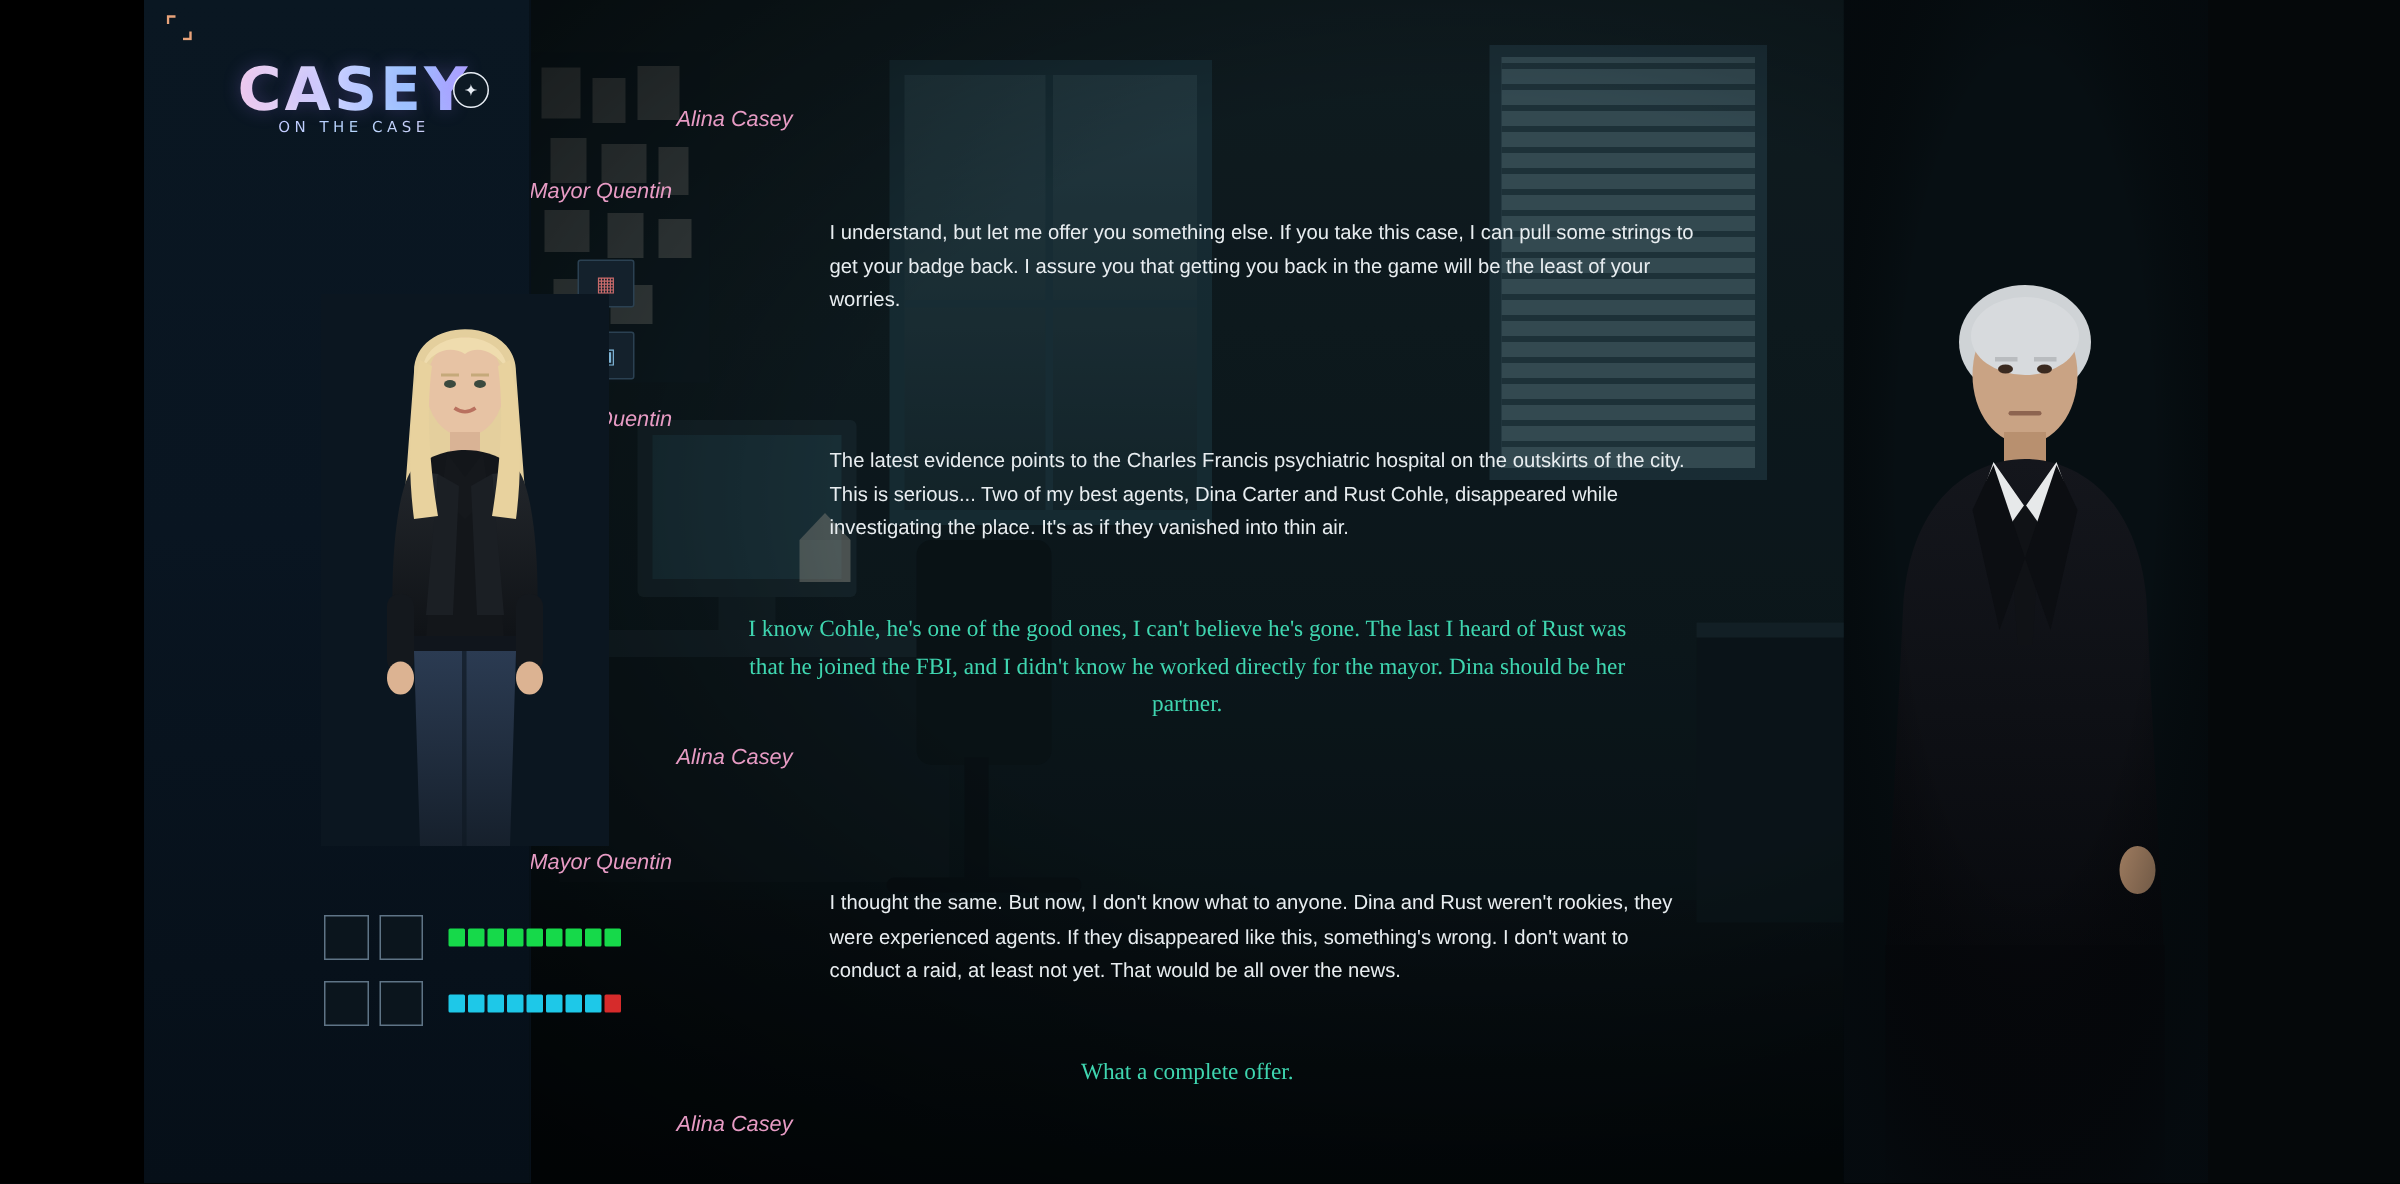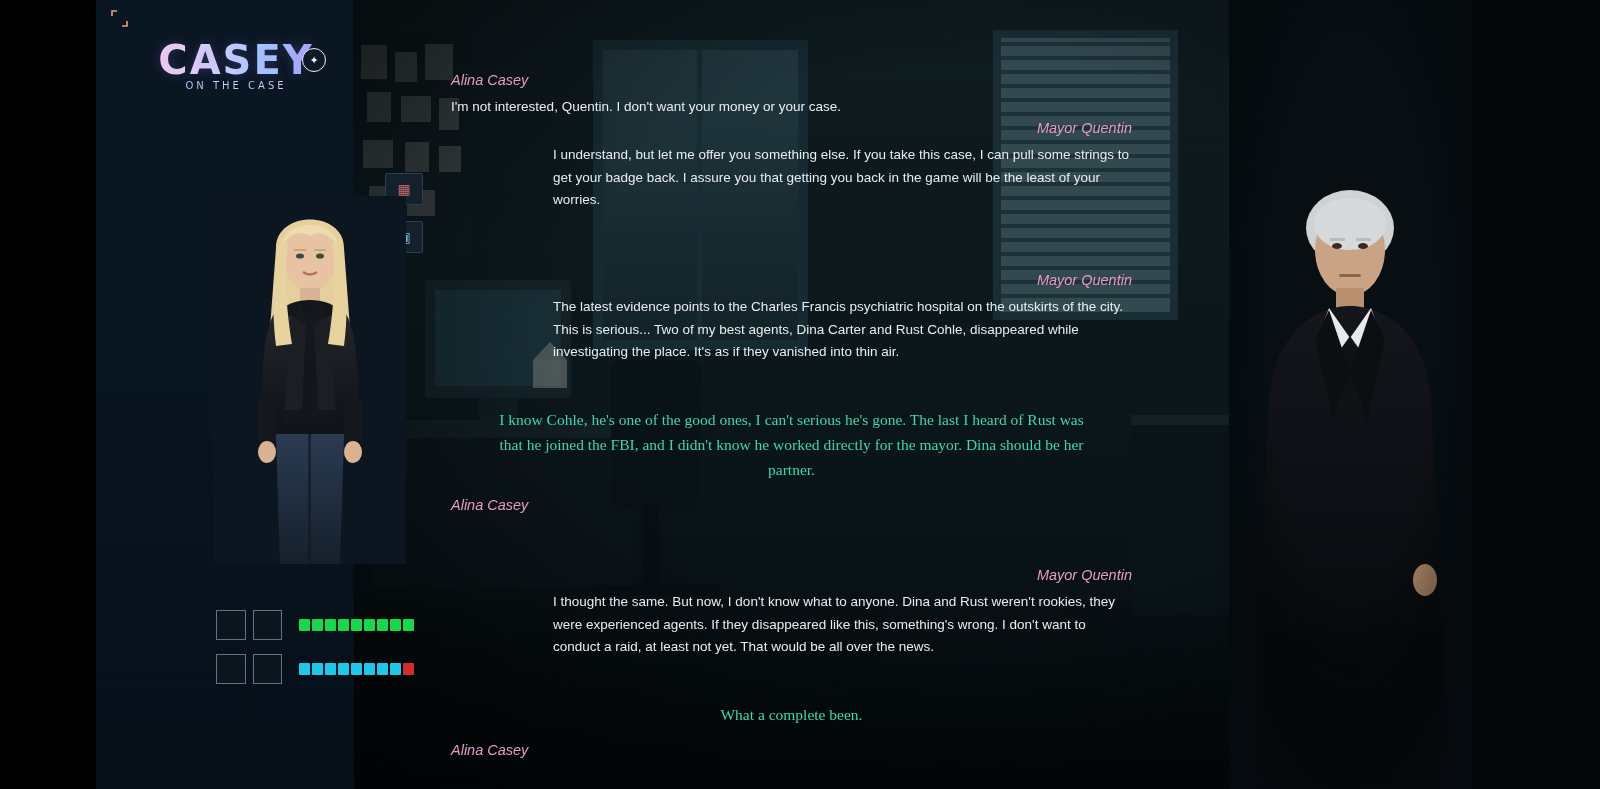--- a/index.html
+++ b/index.html
@@ -175,21 +175,21 @@
   }
   .msg { position: absolute; width: 100%; }
   .speaker {
     font-style: italic;
     font-size: 14.5px;
     color: #e79bc4;
     font-family: "Liberation Sans", sans-serif;
     margin-bottom: 8px;
   }
   .left .speaker { text-align: left; padding-left: 98px; }
-  .right .speaker { text-align: right; padding-right: 98px; }
+  .right .speaker { text-align: left; padding-right: 98px; }
   .line {
     font-size: 13.5px;
     line-height: 22.5px;
     color: #e8edf0;
   }
   .left .line {
     text-align: left;
     padding-left: 98px;
     padding-right: 200px;
   }
@@ -483,49 +483,48 @@
     <svg width="17" height="17" viewBox="0 0 17 17">
       <path d="M1 6 L1 1 L6 1" stroke="#e8a37a" stroke-width="1.6" fill="none"></path>
       <path d="M16 11 L16 16 L11 16" stroke="#e8a37a" stroke-width="1.6" fill="none"></path>
     </svg>
   </div>
 
   <div class="dialogue">
 
     <div class="msg left" style="top:72px">
       <div class="speaker">Alina Casey</div>
-      <div class="line">I'm not interested, Quentin. I don't want your money or your case.</div>
     </div>
 
     <div class="msg right" style="top:120px">
       <div class="speaker">Mayor Quentin</div>
       <div class="line">I understand, but let me offer you something else. If you take this case, I can pull some strings to get your badge back. I assure you that getting you back in the game will be the least of your worries.</div>
     </div>
 
 
     <div class="msg right" style="top:272px">
       <div class="speaker">Mayor Quentin</div>
       <div class="line">The latest evidence points to the Charles Francis psychiatric hospital on the outskirts of the city. This is serious... Two of my best agents, Dina Carter and Rust Cohle, disappeared while investigating the place. It's as if they vanished into thin air.</div>
     </div>
 
     <div class="msg" style="top:407px">
-      <div class="thought">I know Cohle, he's one of the good ones, I can't serious he's gone. The last I heard of Rust was that he joined the FBI, and I didn't know he worked directly for the mayor. Dina should be her partner.</div>
+      <div class="thought">I know Cohle, he's one of the good ones, I can't believe he's gone. The last I heard of Rust was that he joined the FBI, and I didn't know he worked directly for the mayor. Dina should be her partner.</div>
     </div>
 
     <div class="msg left" style="top:497px">
       <div class="speaker">Alina Casey</div>
     </div>
 
     <div class="msg right" style="top:567px">
       <div class="speaker">Mayor Quentin</div>
       <div class="line">I thought the same. But now, I don't know what to anyone. Dina and Rust weren't rookies, they were experienced agents. If they disappeared like this, something's wrong. I don't want to conduct a raid, at least not yet. That would be all over the news.</div>
     </div>
 
     <div class="msg" style="top:702px">
-      <div class="thought">What a complete been.</div>
+      <div class="thought">What a complete offer.</div>
     </div>
 
     <div class="msg left" style="top:742px">
       <div class="speaker">Alina Casey</div>
       <div class="line"></div>
     </div>
 
   </div>
 
 </div>

